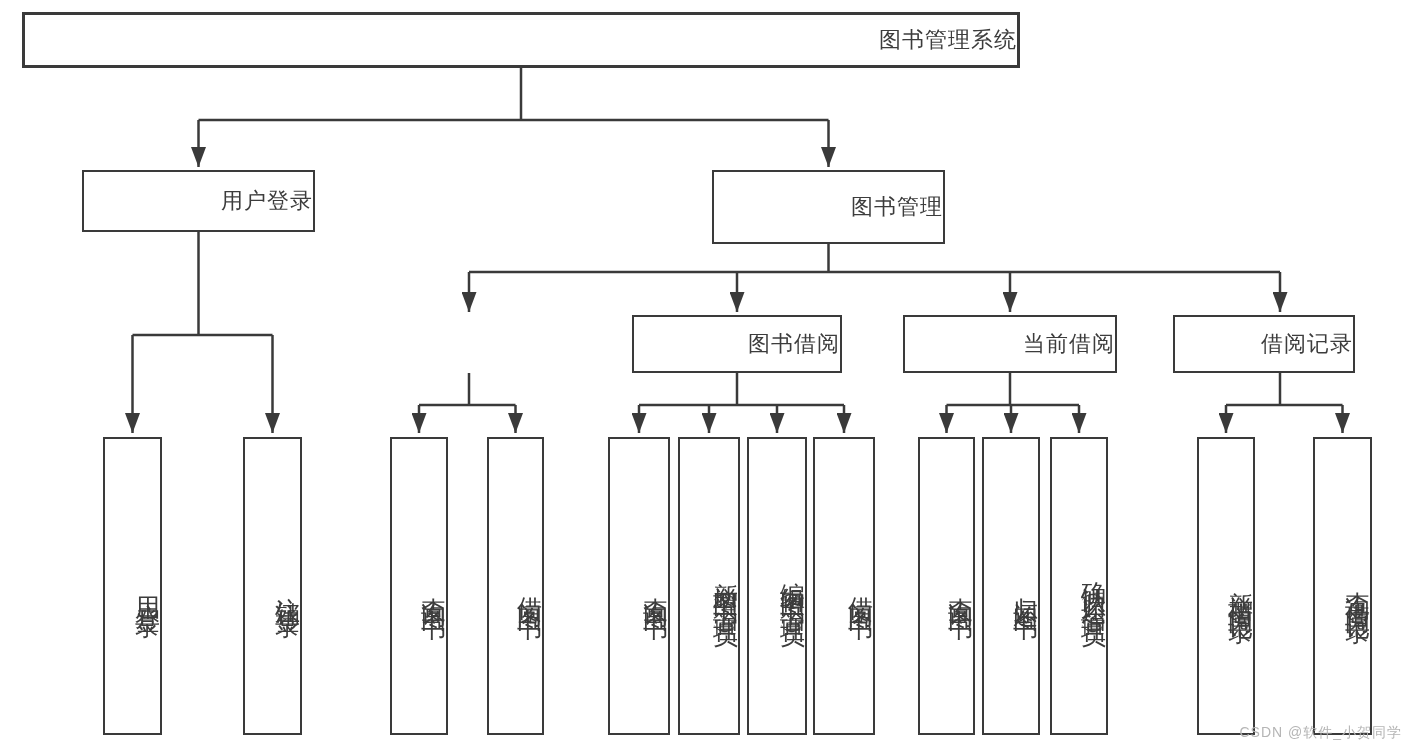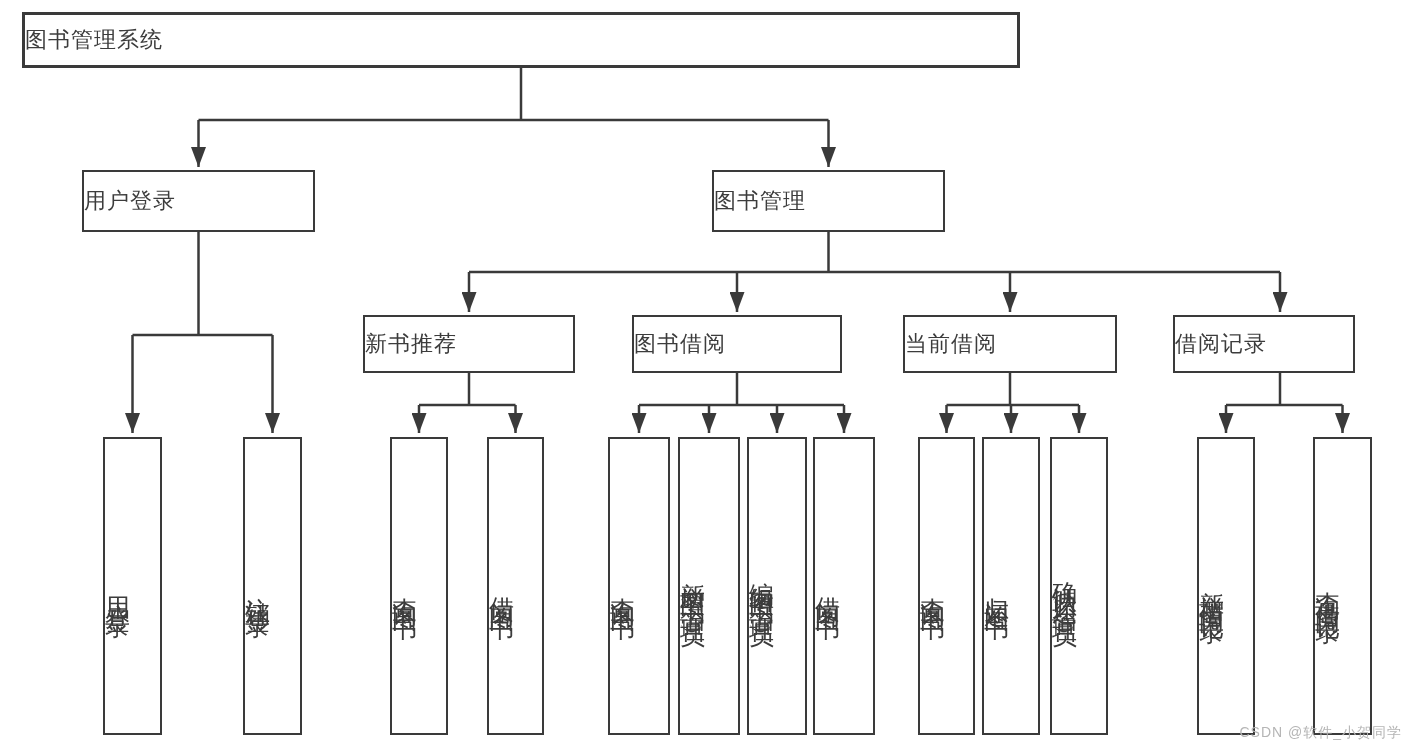--- a/index.html
+++ b/index.html
@@ -20,21 +20,21 @@
   .connectors { position: absolute; left: 0; top: 0; }
   .connectors path { stroke: var(--line); stroke-width: 2.5; fill: none; }
   .connectors marker path { fill: var(--line); stroke: none; }
   .box {
     position: absolute;
     box-sizing: border-box;
     border: 2.5px solid var(--line);
     background: var(--background);
     display: flex;
     align-items: center;
-    justify-content: flex-start;
+    justify-content: flex-end;
     color: var(--text);
   }
   .box.root { border-width: 3px; }
   .box.h .label {
     font-size: 22px;
     letter-spacing: 1px;
     white-space: nowrap;
   }
   .box.v { top: 437px; height: 298px; }
   .box.v .label {
@@ -124,27 +124,24 @@
     </g>
   </svg>
 
   <div class="box h root" style="left:22px; top:12px; width:998px; height:56px;">
     <span class="label">图书管理系统</span>
   </div>
 
   <div class="box h" style="left:82px; top:170px; width:233px; height:62px;">
     <span class="label">用户登录</span>
   </div>
-  <div class="box h" style="left:712px; top:170px; width:233px; height:62px;">
+  <div class="box h" style="left:712px; top:170px; width:233px; height:74px;">
     <span class="label">图书管理</span>
   </div>
 
-  <div class="box h" style="left:363px; top:315px; width:212px; height:58px;">
-    <span class="label">新书推荐</span>
-  </div>
   <div class="box h" style="left:632px; top:315px; width:210px; height:58px;">
     <span class="label">图书借阅</span>
   </div>
   <div class="box h" style="left:903px; top:315px; width:214px; height:58px;">
     <span class="label">当前借阅</span>
   </div>
   <div class="box h" style="left:1173px; top:315px; width:182px; height:58px;">
     <span class="label">借阅记录</span>
   </div>
 

